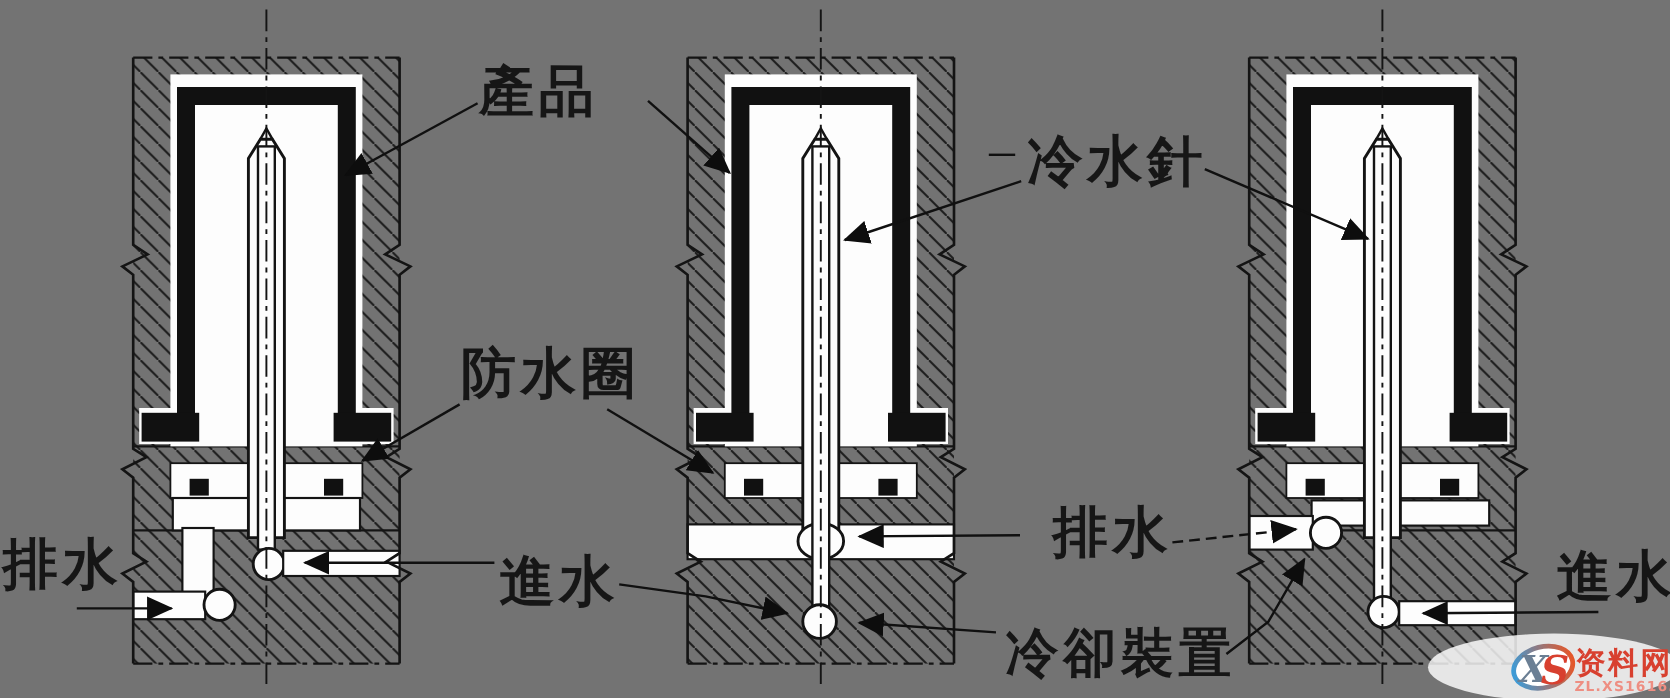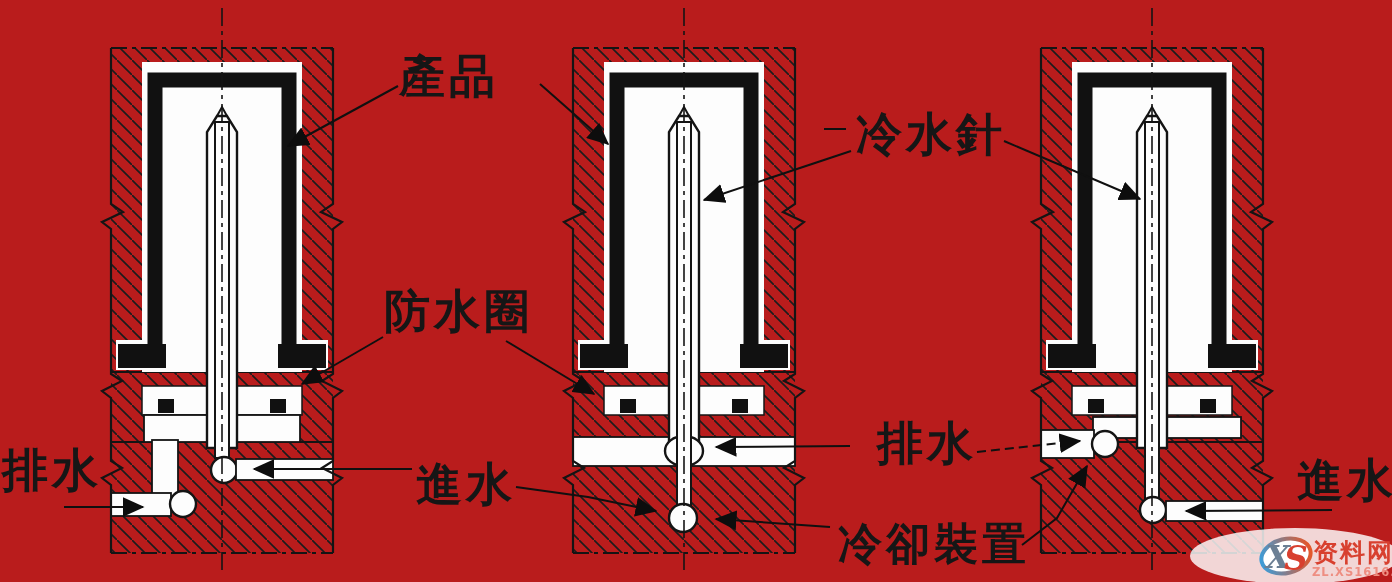--- a/index.html
+++ b/index.html
@@ -1,16 +1,16 @@
 <!DOCTYPE html>
 <html><head>
 <meta charset="utf-8">
 <style>
   html,body{margin:0;padding:0;background:#ffffff;}
-  .stage{position:relative;width:1392px;height:582px;background:#b91c1c;overflow:hidden;
+  .stage{position:relative;width:1392px;height:582px;background:#737373;overflow:hidden;
          font-family:"DejaVu Sans",sans-serif;}
   svg{display:block;}
   text.lbl{font-family:"DejaVu Sans",sans-serif;font-weight:600;fill:#161616;letter-spacing:4px;}
   text.wm-cn{font-family:"DejaVu Sans",sans-serif;font-weight:700;fill:#d8402f;letter-spacing:2px;}
   text.wm-url{font-family:"DejaVu Sans",sans-serif;font-weight:700;fill:#ee8e82;letter-spacing:1px;}
   text.wm-x{font-family:"DejaVu Serif",serif;font-style:italic;font-weight:700;fill:#6b7f94;}
   text.wm-s{font-family:"DejaVu Serif",serif;font-style:italic;font-weight:700;fill:#d8402f;}
 </style>
 </head>
 <body>

